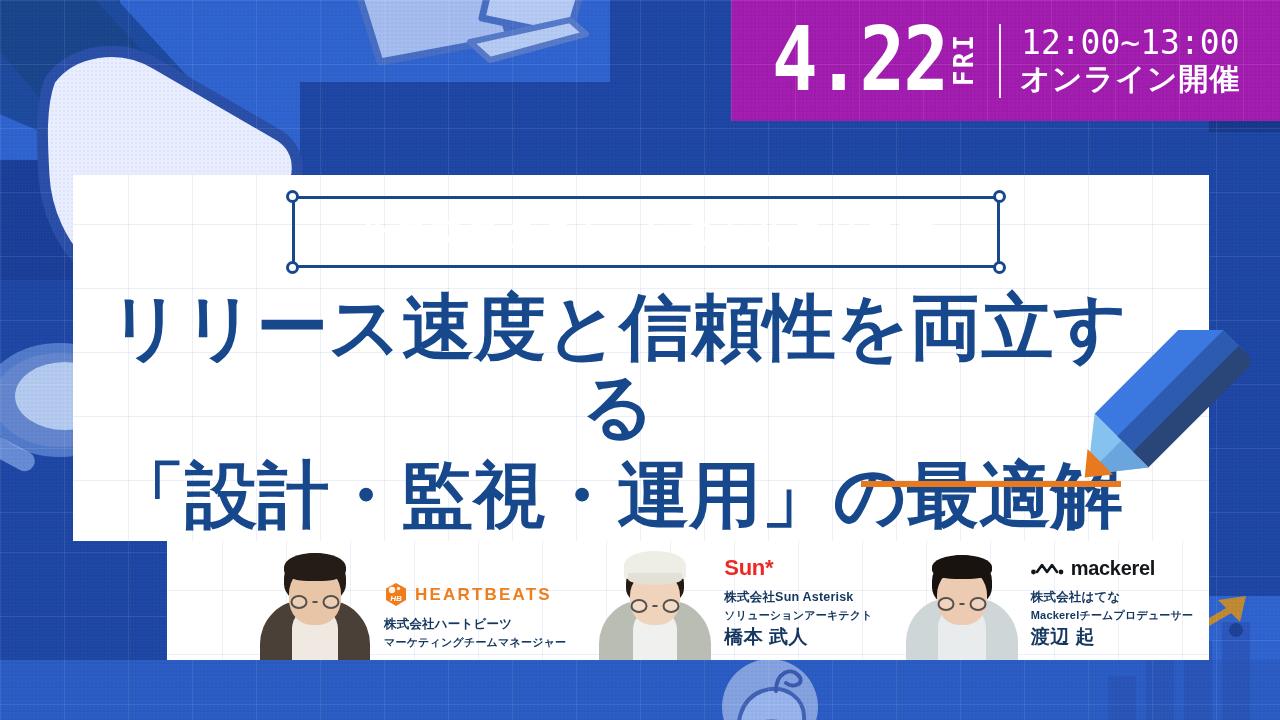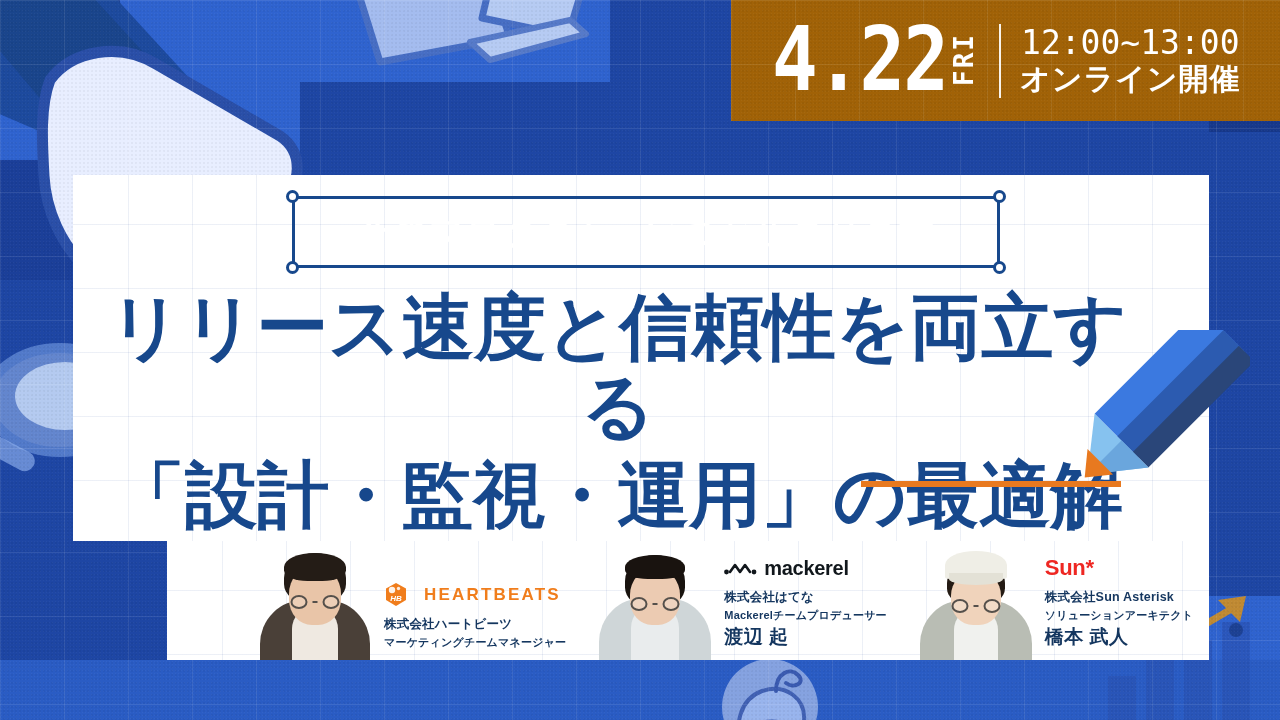--- a/index.html
+++ b/index.html
@@ -26,21 +26,21 @@
     background-image:
       radial-gradient(rgba(255,255,255,.13) 1px, transparent 1px),
       radial-gradient(rgba(0,0,0,.13) 1px, transparent 1px);
     background-size:3px 3px, 4px 4px;
     background-position:0 0, 2px 1px;
   }
 
   
   .datebar{
     position:absolute;left:731px;top:0;width:549px;height:121px;
-    background:#a16207;display:flex;align-items:center;overflow:hidden;
+    background:#a21caf;display:flex;align-items:center;overflow:hidden;
   }
   .datebar .inner{position:relative;z-index:3;display:flex;align-items:center;padding-left:41px;}
   .date-num{
     font-family:"DejaVu Sans Mono","Liberation Mono",monospace;
     font-weight:700;font-size:76px;color:#ffffff;letter-spacing:-2px;
     line-height:.8;transform:scaleY(1.16);transform-origin:center;
   }
   .date-dow{
     font-family:"DejaVu Sans Mono","Liberation Mono",monospace;
     font-weight:700;font-size:26px;color:#ffffff;letter-spacing:2px;
@@ -129,21 +129,21 @@
   .spk{position:relative;display:flex;align-items:flex-end;height:119px;}
   .spk-photo{
     position:relative;width:118px;height:119px;flex:0 0 118px;overflow:hidden;
   }
   .spk-info{padding-left:10px;padding-bottom:10px;}
   .logo-row{height:26px;display:flex;align-items:center;margin-bottom:7px;}
   .org{font-size:12.5px;color:#14365f;font-weight:700;line-height:1.5;letter-spacing:.2px;}
   .role{font-size:11px;color:#14365f;font-weight:700;line-height:1.5;letter-spacing:.2px;}
   .pname{font-size:19px;color:#14365f;font-weight:700;line-height:1.35;margin-top:1px;letter-spacing:.5px;}
 
-  .hb-text{color:#f07d1c;font-size:17px;font-weight:700;letter-spacing:2.2px;margin-left:16px;}
+  .hb-text{color:#f07d1c;font-size:17px;font-weight:700;letter-spacing:2.2px;margin-left:7px;}
   .mk-text{color:#11171c;font-size:20px;font-weight:700;letter-spacing:-.3px;margin-left:6px;}
   .sun-text{color:#ee2722;font-size:22px;font-weight:700;letter-spacing:-.3px;}
 
   
   .face{position:absolute;left:0;top:0;width:118px;height:119px;}
   .f-body{position:absolute;bottom:0;left:50%;transform:translateX(-50%);border-radius:44px 44px 0 0;}
   .f-head{position:absolute;left:50%;transform:translateX(-50%);border-radius:46% 46% 44% 44%;}
   .f-hair{position:absolute;left:50%;transform:translateX(-50%);border-radius:50% 50% 38% 38%;}
   .f-glass{position:absolute;left:50%;transform:translateX(-50%);display:flex;gap:5px;align-items:center;}
   .f-lens{width:17px;height:14px;border:2px solid #55504b;border-radius:50%;background:rgba(255,255,255,.18);box-sizing:border-box;}
@@ -296,20 +296,46 @@
           <span class="hb-text">HEARTBEATS</span>
         </div>
         <div class="org">株式会社ハートビーツ</div>
         <div class="role">マーケティングチームマネージャー</div>
       </div>
     </div>
 
     <div class="spk" style="margin-left:30px;">
       <div class="spk-photo">
         <div class="face">
+          <div class="f-body" style="width:112px;height:60px;background:#b9bdb4;"></div>
+          <div class="f-shirt" style="width:44px;height:52px;background:#f0f1ee;bottom:0;"></div>
+          <div class="f-hair" style="width:58px;height:44px;top:20px;background:#241b14;"></div>
+          <div class="f-head" style="width:50px;height:54px;top:30px;background:#f0d3bb;"></div>
+          <div class="f-cap" style="width:62px;height:28px;top:10px;background:#efeee6;"></div>
+          <div class="f-capbrim" style="width:54px;height:12px;top:32px;background:#e3e1d6;"></div>
+          <div class="f-glass" style="top:58px;">
+              <span class="f-lens"></span>
+              <span class="f-bridge"></span>
+              <span class="f-lens"></span>
+            </div>
+        </div>
+      </div>
+      <div class="spk-info">
+        <div class="logo-row">
+          <span class="sun-text">Sun*</span>
+        </div>
+        <div class="org">株式会社Sun Asterisk</div>
+        <div class="role">ソリューションアーキテクト</div>
+        <div class="pname">橋本 武人</div>
+      </div>
+    </div>
+
+    <div class="spk" style="margin-left:30px;">
+      <div class="spk-photo">
+        <div class="face">
           <div class="f-body" style="width:112px;height:62px;background:#cfd6d8;"></div>
           <div class="f-shirt" style="width:48px;height:56px;background:#e9eced;bottom:0;"></div>
           <div class="f-hair" style="width:60px;height:52px;top:14px;background:#19130f;"></div>
           <div class="f-head" style="width:50px;height:56px;top:28px;background:#eccbb2;"></div>
           <div class="f-hair" style="width:60px;height:24px;top:14px;background:#19130f;"></div>
           <div class="f-glass" style="top:56px;">
               <span class="f-lens"></span>
               <span class="f-bridge"></span>
               <span class="f-lens"></span>
             </div>
@@ -323,41 +349,15 @@
             <circle cx="30" cy="12" r="2.4" fill="#11171c"></circle>
           </svg>
           <span class="mk-text">mackerel</span>
         </div>
         <div class="org">株式会社はてな</div>
         <div class="role">Mackerelチームプロデューサー</div>
         <div class="pname">渡辺 起</div>
       </div>
     </div>
 
-    <div class="spk" style="margin-left:30px;">
-      <div class="spk-photo">
-        <div class="face">
-          <div class="f-body" style="width:112px;height:60px;background:#b9bdb4;"></div>
-          <div class="f-shirt" style="width:44px;height:52px;background:#f0f1ee;bottom:0;"></div>
-          <div class="f-hair" style="width:58px;height:44px;top:20px;background:#241b14;"></div>
-          <div class="f-head" style="width:50px;height:54px;top:30px;background:#f0d3bb;"></div>
-          <div class="f-cap" style="width:62px;height:28px;top:10px;background:#efeee6;"></div>
-          <div class="f-capbrim" style="width:54px;height:12px;top:32px;background:#e3e1d6;"></div>
-          <div class="f-glass" style="top:58px;">
-              <span class="f-lens"></span>
-              <span class="f-bridge"></span>
-              <span class="f-lens"></span>
-            </div>
-        </div>
-      </div>
-      <div class="spk-info">
-        <div class="logo-row">
-          <span class="sun-text">Sun*</span>
-        </div>
-        <div class="org">株式会社Sun Asterisk</div>
-        <div class="role">ソリューションアーキテクト</div>
-        <div class="pname">橋本 武人</div>
-      </div>
-    </div>
-
   </div>
 
 </div>
 
 </body></html>

